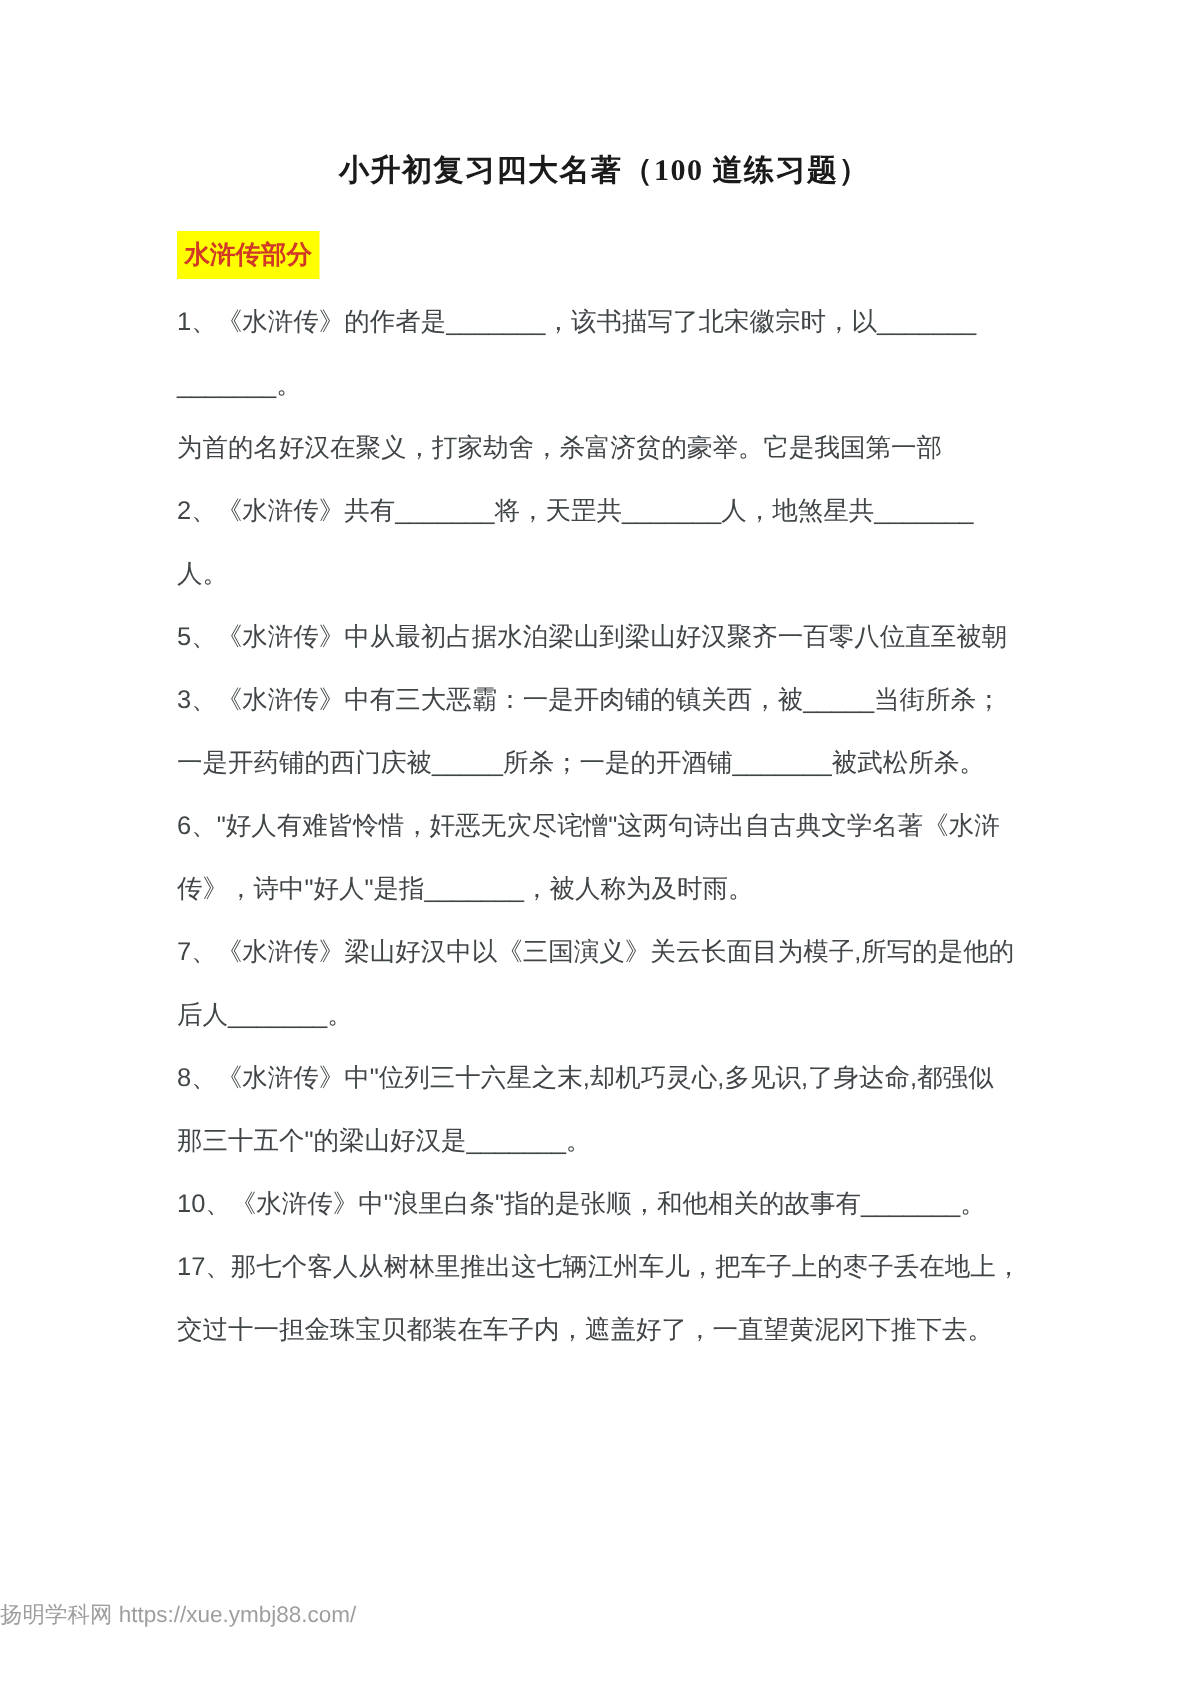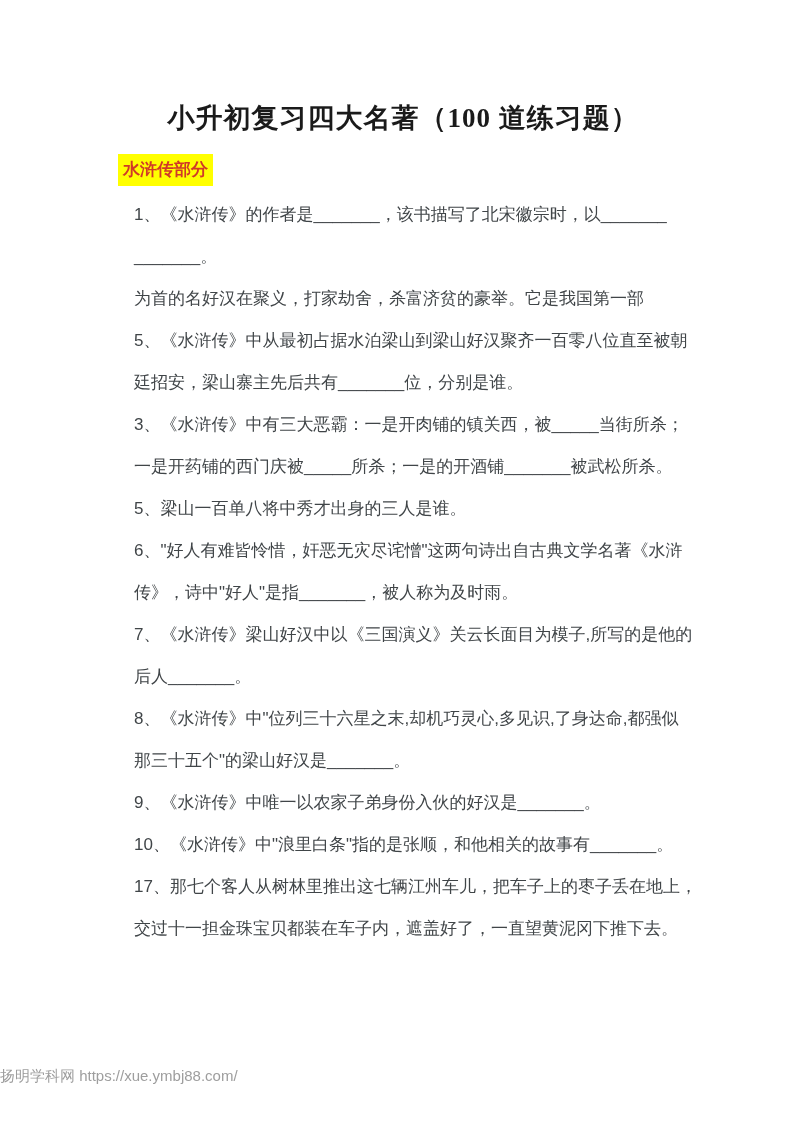--- a/index.html
+++ b/index.html
@@ -21,21 +21,21 @@
     overflow: hidden;
     font-family: "Liberation Sans", sans-serif;
   }
   .title {
     position: absolute;
     top: 100px;
     left: 0;
     right: 0;
     text-align: center;
     font-family: "Liberation Serif", serif;
-    font-size: 27px;
+    font-size: 20px;
     font-weight: bold;
     color: var(--title);
     letter-spacing: 1px;
     padding-left: 13px;
   }
   .tag {
     position: absolute;
     top: 154px;
     left: 118px;
     display: inline-block;
@@ -44,21 +44,21 @@
     text-align: right;
   }
   .tag span {
     font-size: 17px;
     font-weight: bold;
     color: var(--tag-text);
   }
   .questions {
     position: absolute;
     top: 194px;
-    left: 134px;
+    left: 118px;
     width: 562px;
   }
   .q-line {
     line-height: 42px;
     font-size: 17px;
     color: var(--body-text);
     white-space: nowrap;
   }
   .footer {
     position: absolute;
@@ -78,44 +78,41 @@
   <div class="tag">
     <span>水浒传部分</span>
   </div>
   <div class="questions" id="questions">
       <div class="question">
         <div class="q-line">1、《水浒传》的作者是_______，该书描写了北宋徽宗时，以_______</div>
         <div class="q-line">_______。</div>
         <div class="q-line">为首的名好汉在聚义，打家劫舍，杀富济贫的豪举。它是我国第一部</div>
       </div>
       <div class="question">
+        <div class="q-line">2、《水浒传》共有_______将，天罡共_______人，地煞星共_______</div>
+        <div class="q-line">人。</div>
+      </div>
+      <div class="question">
         <div class="q-line">5、《水浒传》中从最初占据水泊梁山到梁山好汉聚齐一百零八位直至被朝</div>
-        <div class="q-line">廷招安，梁山寨主先后共有_______位，分别是谁。</div>
       </div>
       <div class="question">
         <div class="q-line">3、《水浒传》中有三大恶霸：一是开肉铺的镇关西，被_____当街所杀；</div>
         <div class="q-line">一是开药铺的西门庆被_____所杀；一是的开酒铺_______被武松所杀。</div>
-      </div>
-      <div class="question">
-        <div class="q-line">5、梁山一百单八将中秀才出身的三人是谁。</div>
       </div>
       <div class="question">
         <div class="q-line">6、"好人有难皆怜惜，奸恶无灾尽诧憎"这两句诗出自古典文学名著《水浒</div>
         <div class="q-line">传》，诗中"好人"是指_______，被人称为及时雨。</div>
       </div>
       <div class="question">
         <div class="q-line">7、《水浒传》梁山好汉中以《三国演义》关云长面目为模子,所写的是他的</div>
         <div class="q-line">后人_______。</div>
       </div>
       <div class="question">
         <div class="q-line">8、《水浒传》中"位列三十六星之末,却机巧灵心,多见识,了身达命,都强似</div>
         <div class="q-line">那三十五个"的梁山好汉是_______。</div>
-      </div>
-      <div class="question">
-        <div class="q-line">9、《水浒传》中唯一以农家子弟身份入伙的好汉是_______。</div>
       </div>
       <div class="question">
         <div class="q-line">10、《水浒传》中"浪里白条"指的是张顺，和他相关的故事有_______。</div>
       </div>
       <div class="question">
         <div class="q-line">17、那七个客人从树林里推出这七辆江州车儿，把车子上的枣子丢在地上，</div>
         <div class="q-line">交过十一担金珠宝贝都装在车子内，遮盖好了，一直望黄泥冈下推下去。</div>
       </div>
     </div>
   <div class="footer">

